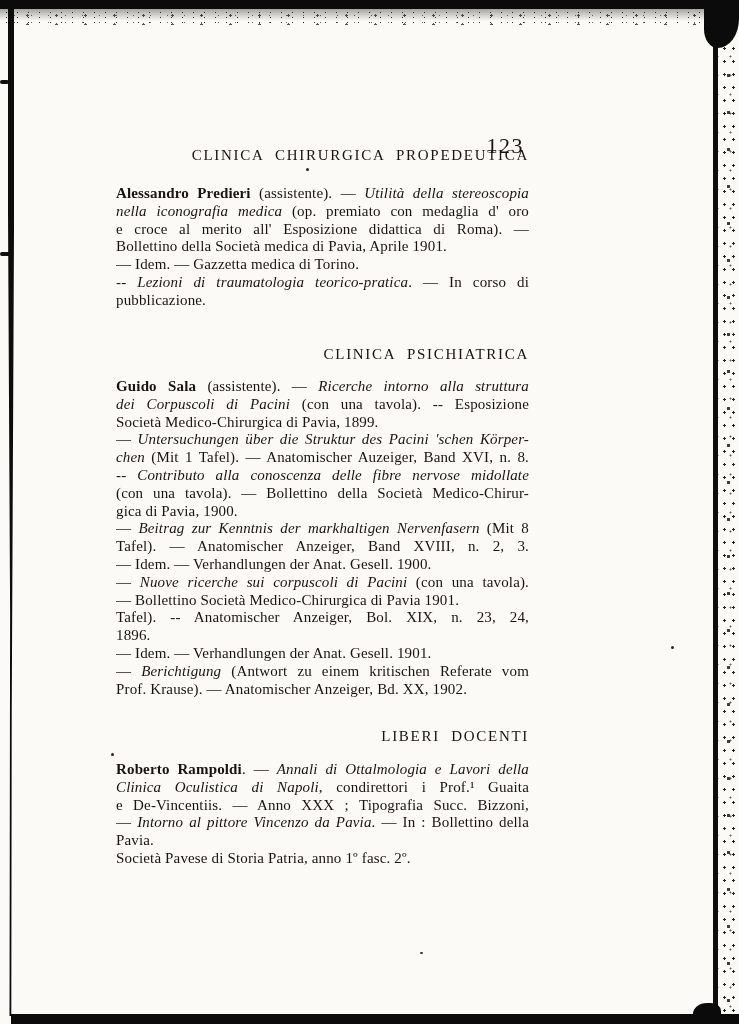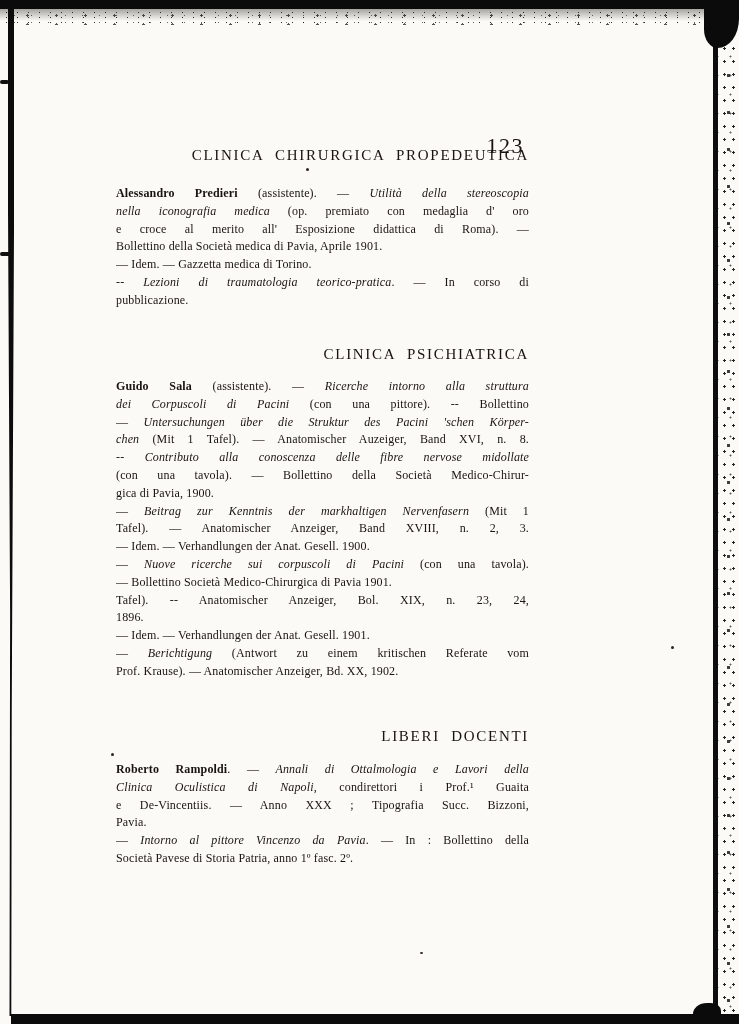--- a/index.html
+++ b/index.html
@@ -58,21 +58,21 @@
   #sec1{top:345px;}
   #sec2{top:727px;}
   .heading{
     text-align:right;font-size:15px;letter-spacing:1.7px;word-spacing:6px;
     white-space:nowrap;height:19px;line-height:19px;
   }
   #sec0 .entry{margin-top:20px;}
   #sec1 .entry{margin-top:14px;}
   #sec2 .entry{margin-top:15px;}
   .line{
-    font-size:12px;line-height:17.8px;height:17.8px;overflow:hidden;
+    font-size:15px;line-height:17.8px;height:17.8px;overflow:hidden;
     letter-spacing:.15px;
   }
   .line.j{text-align:justify;text-align-last:justify;}
   .line.i1{}
   .bd{font-weight:bold;}
   .it{font-style:italic;}
 </style>
 </head>
 <body>
 
@@ -106,45 +106,46 @@
         <div class="line i1"><span class="rg">pubblicazione.</span></div>
       </div>
     </div>
 </div>
 
 <div class="section" id="sec1">
   <div class="heading">CLINICA PSICHIATRICA</div>
   <div class="entries">
       <div class="entry">
         <div class="line j"><span class="bd">Guido Sala</span><span class="rg"> (assistente). — </span><span class="it">Ricerche intorno alla struttura</span></div>
-        <div class="line j i1"><span class="it">dei Corpuscoli di Pacini </span><span class="rg">(con una pittore). -- Bollettino</span></div>
+        <div class="line j i1"><span class="it">dei Corpuscoli di Pacini </span><span class="rg">(con una tavola). -- Esposizione</span></div>
+        <div class="line i1"><span class="rg">Società Medico-Chirurgica di Pavia, 1899.</span></div>
         <div class="line j"><span class="rg">— </span><span class="it">Untersuchungen über die Struktur des Pacini 'schen Körper-</span></div>
         <div class="line j i1"><span class="it">chen </span><span class="rg">(Mit 1 Tafel). — Anatomischer Auzeiger, Band XVI, n. 8.</span></div>
         <div class="line j"><span class="rg">-- </span><span class="it">Contributo alla conoscenza delle fibre nervose midollate</span></div>
         <div class="line j i1"><span class="rg">(con una tavola). — Bollettino della Società Medico-Chirur-</span></div>
         <div class="line i1"><span class="rg">gica di Pavia, 1900.</span></div>
-        <div class="line j"><span class="rg">— </span><span class="it">Beitrag zur Kenntnis der markhaltigen Nervenfasern </span><span class="rg">(Mit 1</span></div>
+        <div class="line j"><span class="rg">— </span><span class="it">Beitrag zur Kenntnis der markhaltigen Nervenfasern </span><span class="rg">(Mit 8</span></div>
         <div class="line j i1"><span class="rg">Tafel). — Anatomischer Anzeiger, Band XVIII, n. 2, 3.</span></div>
         <div class="line"><span class="rg">— Idem. — Verhandlungen der Anat. Gesell. 1900.</span></div>
         <div class="line j"><span class="rg">— </span><span class="it">Nuove ricerche sui corpuscoli di Pacini </span><span class="rg">(con una tavola).</span></div>
         <div class="line i1"><span class="rg">— Bollettino Società Medico-Chirurgica di Pavia 1901.</span></div>
         <div class="line j i1"><span class="rg">Tafel). -- Anatomischer Anzeiger, Bol. XIX, n. 23, 24,</span></div>
         <div class="line i1"><span class="rg">1896.</span></div>
         <div class="line"><span class="rg">— Idem. — Verhandlungen der Anat. Gesell. 1901.</span></div>
         <div class="line j"><span class="rg">— </span><span class="it">Berichtigung </span><span class="rg">(Antwort zu einem kritischen Referate vom</span></div>
         <div class="line i1"><span class="rg">Prof. Krause). — Anatomischer Anzeiger, Bd. XX, 1902.</span></div>
       </div>
     </div>
 </div>
 
 <div class="section" id="sec2">
   <div class="heading">LIBERI DOCENTI</div>
   <div class="entries">
       <div class="entry">
         <div class="line j"><span class="bd">Roberto Rampoldi</span><span class="rg">. — </span><span class="it">Annali di Ottalmologia e Lavori della</span></div>
         <div class="line j i1"><span class="it">Clinica Oculistica di Napoli</span><span class="rg">, condirettori i Prof.¹ Guaita</span></div>
         <div class="line j i1"><span class="rg">e De-Vincentiis. — Anno XXX ; Tipografia Succ. Bizzoni,</span></div>
+        <div class="line j"><span class="rg">— </span><span class="it">Intorno al pittore Vincenzo da Pavia</span><span class="rg">. — In : Bollettino della</span></div>
         <div class="line i1"><span class="rg">Pavia.</span></div>
-        <div class="line j"><span class="rg">— </span><span class="it">Intorno al pittore Vincenzo da Pavia</span><span class="rg">. — In : Bollettino della</span></div>
         <div class="line i1"><span class="rg">Società Pavese di Storia Patria, anno 1º fasc. 2º.</span></div>
       </div>
     </div>
 </div>
 
 </body></html>

